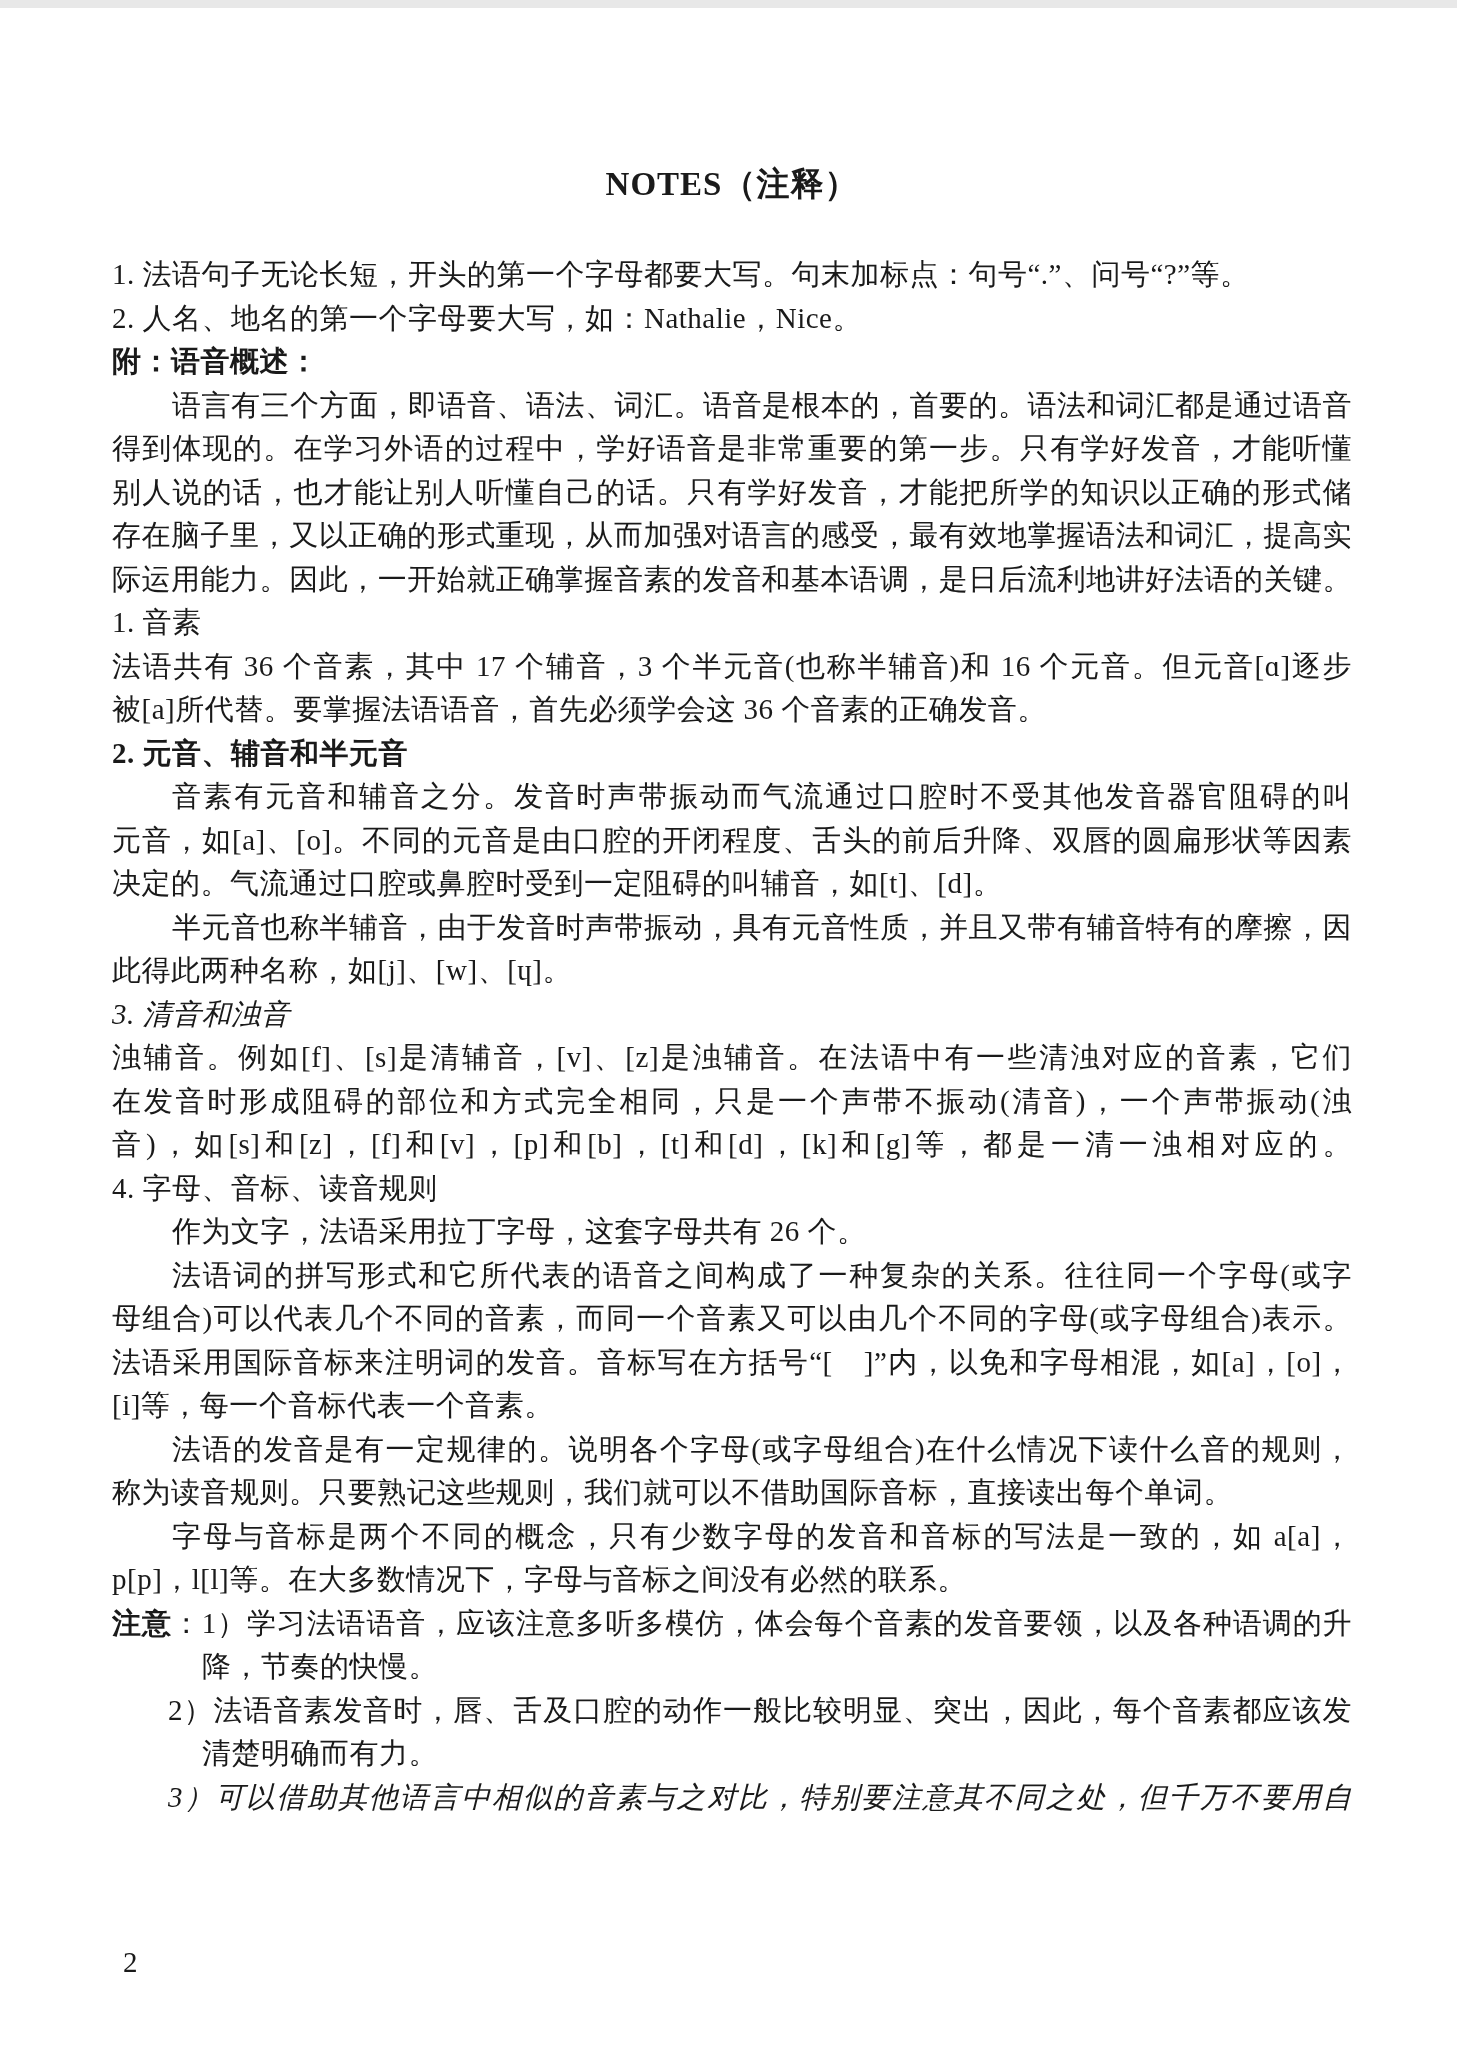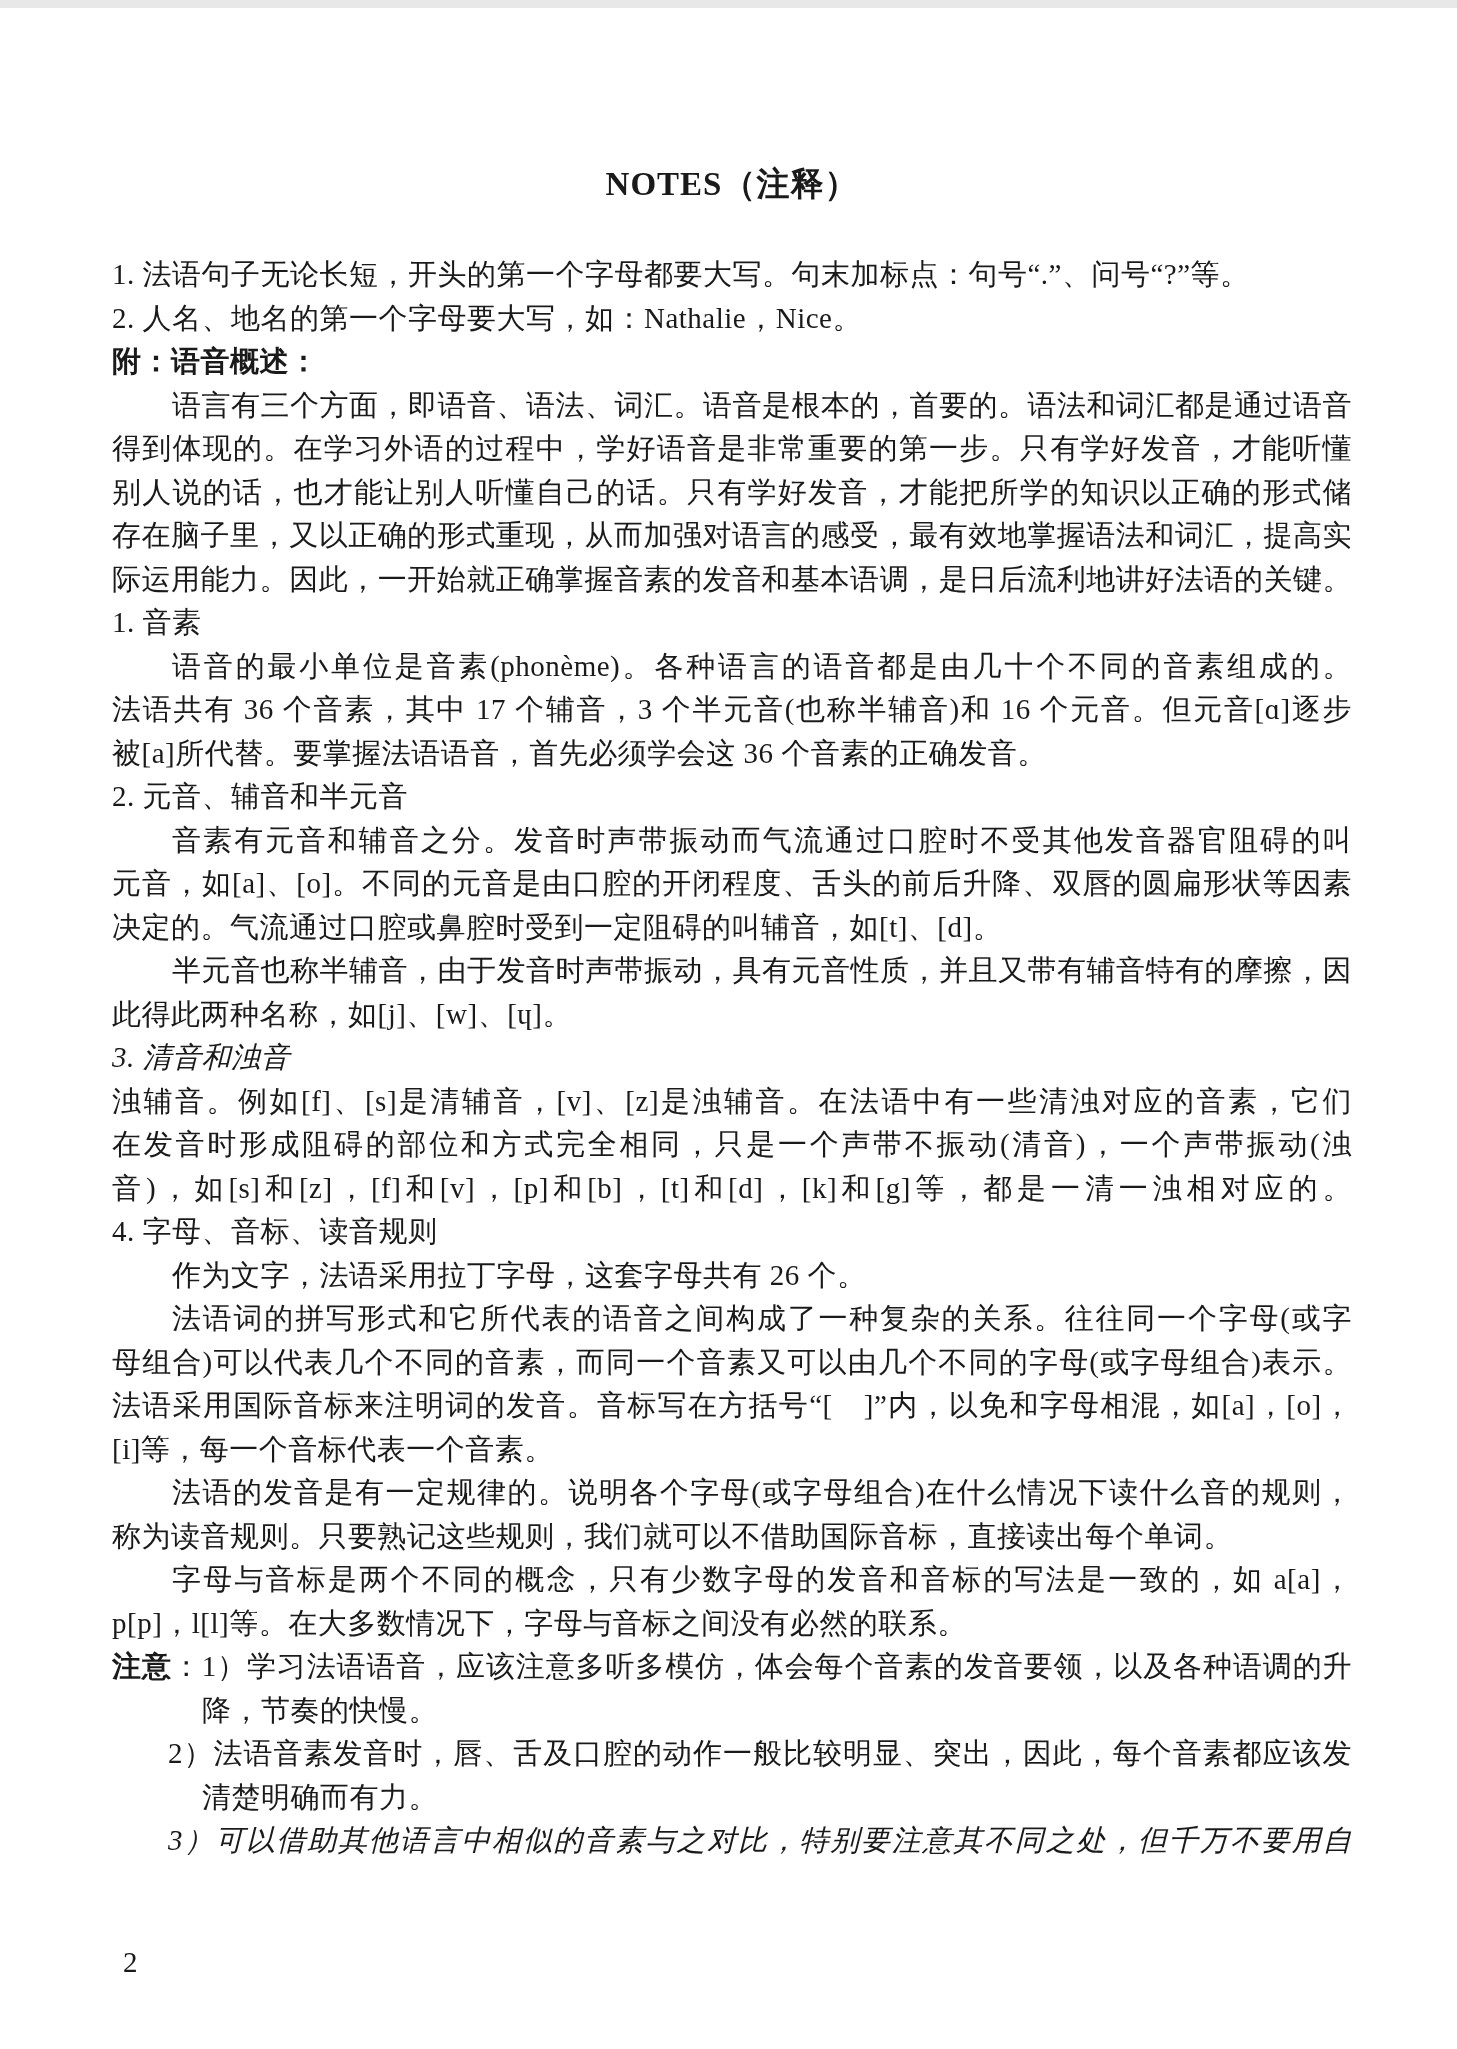--- a/index.html
+++ b/index.html
@@ -54,24 +54,23 @@
   <div class="body-text" id="body-lines">
       <div class="line" style="padding-left: 0px;">1. 法语句子无论长短，开头的第一个字母都要大写。句末加标点：句号“.”、问号“?”等。</div>
       <div class="line" style="padding-left: 0px;">2. 人名、地名的第一个字母要大写，如：Nathalie，Nice。</div>
       <div class="line bold" style="padding-left: 0px;">附：语音概述：</div>
       <div class="line fill" style="padding-left: 60px;">语言有三个方面，即语音、语法、词汇。语音是根本的，首要的。语法和词汇都是通过语音</div>
       <div class="line fill" style="padding-left: 0px;">得到体现的。在学习外语的过程中，学好语音是非常重要的第一步。只有学好发音，才能听懂</div>
       <div class="line fill" style="padding-left: 0px;">别人说的话，也才能让别人听懂自己的话。只有学好发音，才能把所学的知识以正确的形式储</div>
       <div class="line fill" style="padding-left: 0px;">存在脑子里，又以正确的形式重现，从而加强对语言的感受，最有效地掌握语法和词汇，提高实</div>
       <div class="line fill" style="padding-left: 0px;">际运用能力。因此，一开始就正确掌握音素的发音和基本语调，是日后流利地讲好法语的关键。</div>
       <div class="line" style="padding-left: 0px;">1. 音素</div>
-      <div class="line fill" style="padding-left: 60px;">语音的最小单位是音素(phonème)。各种语言的语音都是由几十个不同的音素组成的。</div>
       <div class="line fill" style="padding-left: 0px;">法语共有 36 个音素，其中 17 个辅音，3 个半元音(也称半辅音)和 16 个元音。但元音[ɑ]逐步</div>
       <div class="line" style="padding-left: 0px;">被[a]所代替。要掌握法语语音，首先必须学会这 36 个音素的正确发音。</div>
-      <div class="line" style="padding-left: 0px;">2. 元音、辅音和半元音</div>
+      <div class="line" style="padding-left: 0px; font-weight: bold;">2. 元音、辅音和半元音</div>
       <div class="line fill" style="padding-left: 60px;">音素有元音和辅音之分。发音时声带振动而气流通过口腔时不受其他发音器官阻碍的叫</div>
       <div class="line fill" style="padding-left: 0px;">元音，如[a]、[o]。不同的元音是由口腔的开闭程度、舌头的前后升降、双唇的圆扁形状等因素</div>
       <div class="line" style="padding-left: 0px;">决定的。气流通过口腔或鼻腔时受到一定阻碍的叫辅音，如[t]、[d]。</div>
       <div class="line fill" style="padding-left: 60px;">半元音也称半辅音，由于发音时声带振动，具有元音性质，并且又带有辅音特有的摩擦，因</div>
       <div class="line" style="padding-left: 0px;">此得此两种名称，如[j]、[w]、[ɥ]。</div>
       <div class="line" style="padding-left: 0px; font-style: italic;">3. 清音和浊音</div>
       <div class="line fill" style="padding-left: 0px;">浊辅音。例如[f]、[s]是清辅音，[v]、[z]是浊辅音。在法语中有一些清浊对应的音素，它们</div>
       <div class="line fill" style="padding-left: 0px;">在发音时形成阻碍的部位和方式完全相同，只是一个声带不振动(清音)，一个声带振动(浊</div>
       <div class="line fill" style="padding-left: 0px;">音)，如[s]和[z]，[f]和[v]，[p]和[b]，[t]和[d]，[k]和[g]等，都是一清一浊相对应的。</div>
       <div class="line" style="padding-left: 0px;">4. 字母、音标、读音规则</div>

